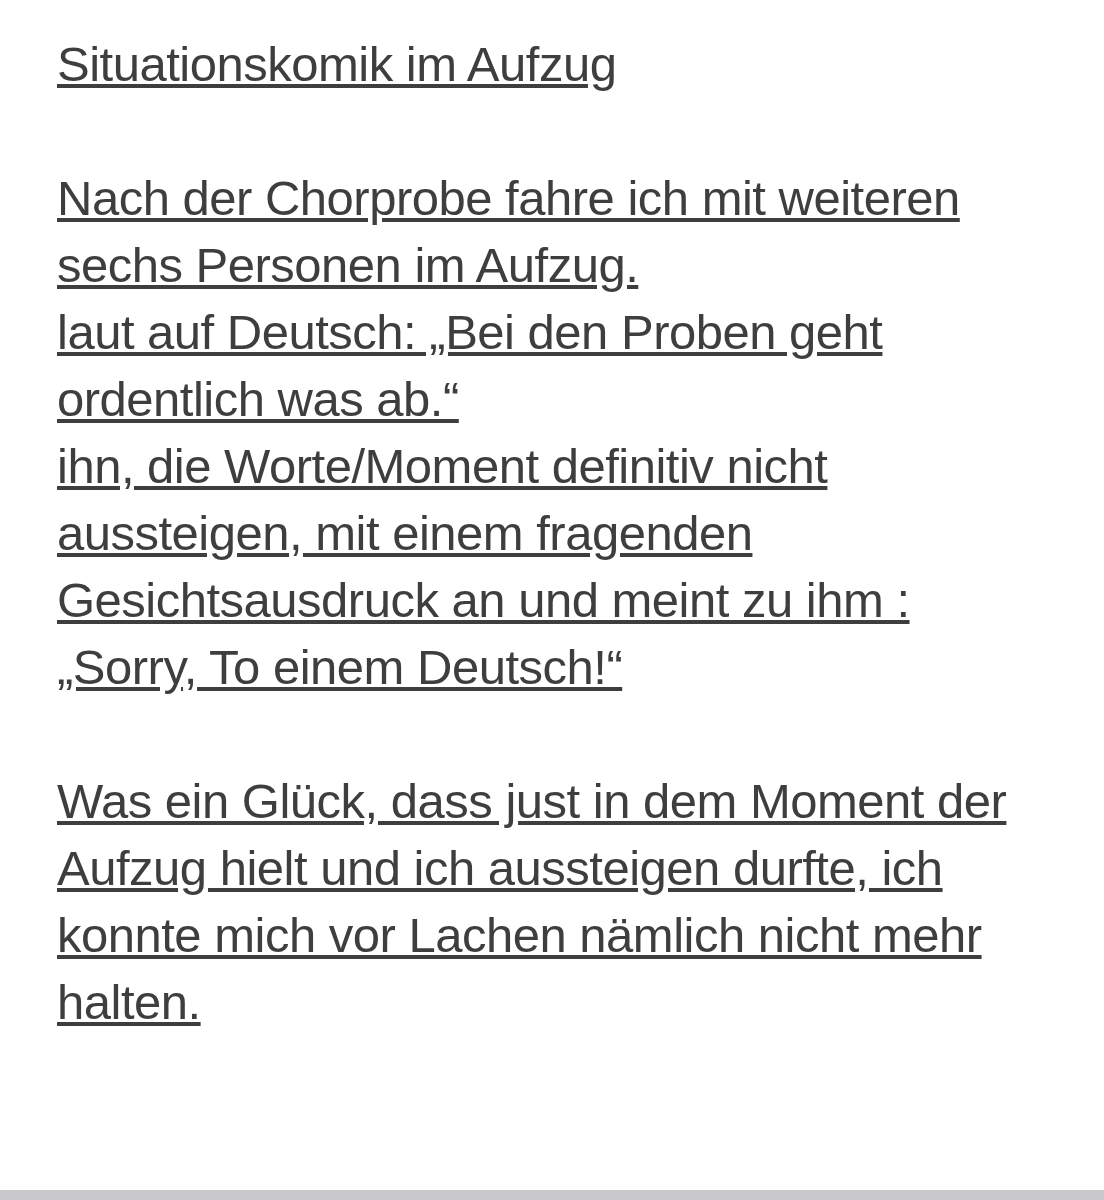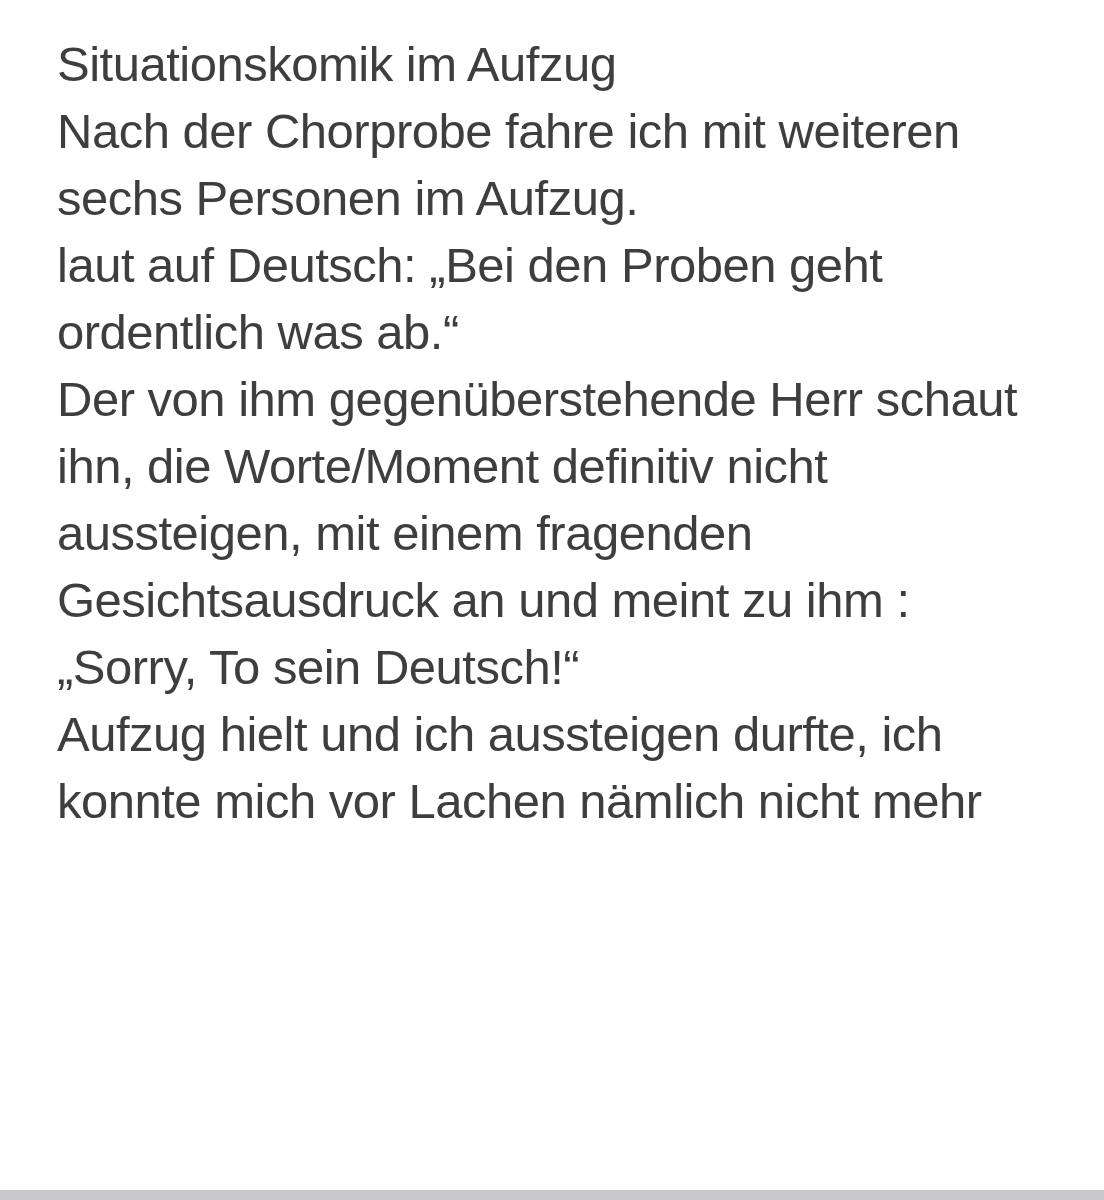--- a/index.html
+++ b/index.html
@@ -19,24 +19,26 @@
     top: 0;
     left: 0;
     right: 0;
     padding: 31px 50px 0 57px;
     font-size: 49px;
     line-height: 67px;
     letter-spacing: -0.5px;
     color: var(--text-color, #3e3e3e);
   }
   .paragraph {
+    margin-top: 67px; 
   }
   .line {
     white-space: pre;
     min-height: 67px;
+    text-decoration: underline;
   }
   .bottom-bar {
     position: absolute;
     left: 0;
     bottom: 0;
     width: 100%;
     height: 10px;
     background: var(--bar-color, #c9c9cd);
   }
 </style>
@@ -44,26 +46,27 @@
 <body>
 
 <div class="doc">
   <div class="line title">Situationskomik im Aufzug</div>
 
   <div class="paragraph">
       <div class="line">Nach der Chorprobe fahre ich mit weiteren</div>
       <div class="line">sechs Personen im Aufzug.</div>
       <div class="line">laut auf Deutsch: „Bei den Proben geht</div>
       <div class="line">ordentlich was ab.“</div>
-      <div class="line">Der von ihm gegenüberstehende Herr schaut</div>
       <div class="line">ihn, die Worte/Moment definitiv nicht</div>
       <div class="line">aussteigen, mit einem fragenden</div>
       <div class="line">Gesichtsausdruck an und meint zu ihm :</div>
-      <div class="line">„Sorry, To sein Deutsch!“</div>
+      <div class="line">„Sorry, To einem Deutsch!“</div>
     </div>
 
   <div class="paragraph">
+      <div class="line">Was ein Glück, dass just in dem Moment der</div>
       <div class="line">Aufzug hielt und ich aussteigen durfte, ich</div>
       <div class="line">konnte mich vor Lachen nämlich nicht mehr</div>
+      <div class="line">halten.</div>
     </div>
 </div>
 
 <div class="bottom-bar"></div>
 
 </body></html>

